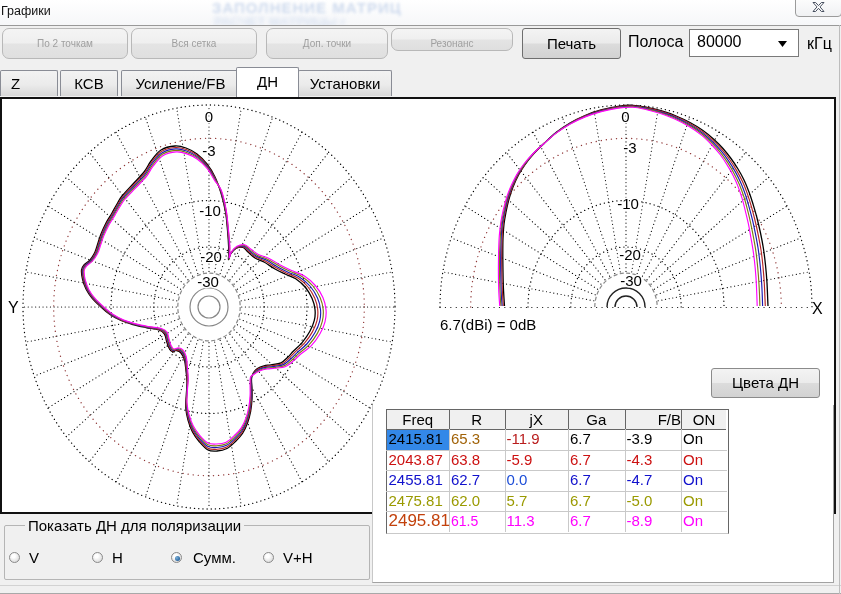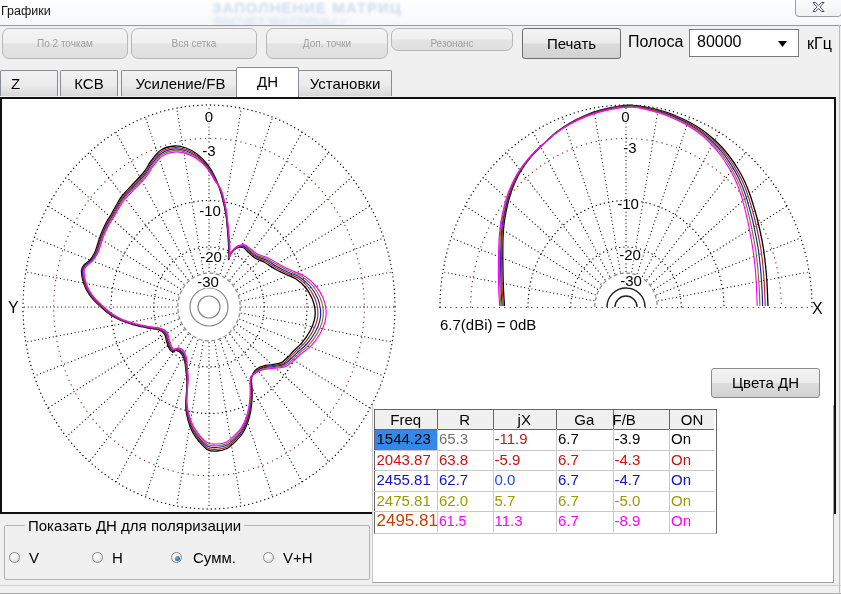--- a/index.html
+++ b/index.html
@@ -141,46 +141,46 @@
 <text x="630" y="259.5" font-size="15" fill="#000" text-anchor="middle" style="paint-order:stroke;stroke:#fff;stroke-width:3px">-20</text>
 <text x="631" y="286" font-size="15" fill="#000" text-anchor="middle" style="paint-order:stroke;stroke:#fff;stroke-width:3px">-30</text>
 <text x="812" y="314" font-size="16" fill="#000">X</text>
 <text x="440" y="330" font-size="15" fill="#000">6.7(dBi) = 0dB</text>
 </g>
   </svg>
 
 <div class="btn2" style="left:711px;top:368px;width:109px;height:30px;line-height:28px;border-color:#8b8b8b;z-index:4">Цвета ДН</div>
 
 <div style="position:absolute;left:372px;top:405px;width:460px;height:177px;background:#fff;border-right:1px solid #a2a2a2;border-bottom:1px solid #a2a2a2;border-left:1px solid #c8c8c8"></div>
-<div style="position:absolute;left:0;top:0;width:809px;height:594px;pointer-events:none">
+<div style="position:absolute;left:12px;top:0;width:809px;height:594px;pointer-events:none">
 <div style="position:absolute;left:373.5px;top:408.5px;width:341.5px;height:123.0px;border:1px solid #666;border-bottom:1px solid #c9c9c9;background:#fff"></div>
 <div style="position:absolute;left:374.5px;top:409.5px;width:339.5px;height:19.5px;background:#f0f0f0;border-bottom:1px solid #666"></div>
 <div style="position:absolute;left:437px;top:408.5px;width:1px;height:20.5px;background:#666"></div>
 <div style="position:absolute;left:437px;top:429px;width:1px;height:102.5px;background:#c9c9c9"></div>
 <div style="position:absolute;left:492.5px;top:408.5px;width:1px;height:20.5px;background:#666"></div>
 <div style="position:absolute;left:492.5px;top:429px;width:1px;height:102.5px;background:#c9c9c9"></div>
 <div style="position:absolute;left:556px;top:408.5px;width:1px;height:20.5px;background:#666"></div>
 <div style="position:absolute;left:556px;top:429px;width:1px;height:102.5px;background:#c9c9c9"></div>
 <div style="position:absolute;left:612.5px;top:408.5px;width:1px;height:20.5px;background:#666"></div>
 <div style="position:absolute;left:612.5px;top:429px;width:1px;height:102.5px;background:#c9c9c9"></div>
 <div style="position:absolute;left:669px;top:408.5px;width:1px;height:20.5px;background:#666"></div>
 <div style="position:absolute;left:669px;top:429px;width:1px;height:102.5px;background:#c9c9c9"></div>
 <div style="position:absolute;left:373.5px;top:449.5px;width:341.5px;height:1px;background:#c9c9c9"></div>
 <div style="position:absolute;left:373.5px;top:470px;width:341.5px;height:1px;background:#c9c9c9"></div>
 <div style="position:absolute;left:373.5px;top:490.5px;width:341.5px;height:1px;background:#c9c9c9"></div>
 <div style="position:absolute;left:373.5px;top:511px;width:341.5px;height:1px;background:#c9c9c9"></div>
 <div style="position:absolute;left:374.5px;top:409.5px;width:62.5px;height:19.5px;font-size:15px;text-align:center;line-height:19px;color:#000">Freq</div>
 <div style="position:absolute;left:437px;top:409.5px;width:55.5px;height:19.5px;font-size:15px;text-align:center;line-height:19px;color:#000">R</div>
 <div style="position:absolute;left:492.5px;top:409.5px;width:63.5px;height:19.5px;font-size:15px;text-align:center;line-height:19px;color:#000">jX</div>
 <div style="position:absolute;left:556px;top:409.5px;width:56.5px;height:19.5px;font-size:15px;text-align:center;line-height:19px;color:#000">Ga</div>
-<div style="position:absolute;left:612.5px;top:409.5px;width:56.5px;height:19.5px;font-size:15px;text-align:left;line-height:19px;color:#000">F/B</div>
+<div style="position:absolute;left:612.5px;top:409.5px;width:56.5px;height:19.5px;font-size:15px;text-align:right;line-height:19px;color:#000">F/B</div>
 <div style="position:absolute;left:669px;top:409.5px;width:46px;height:19.5px;font-size:15px;text-align:center;line-height:19px;color:#000">ON</div>
 <div style="position:absolute;left:374.5px;top:430px;width:62.5px;height:19.5px;background:#3388e8"></div>
-<div style="position:absolute;left:376.5px;top:429px;width:60.5px;height:20.5px;font-size:15px;line-height:20.5px;color:#000000;white-space:nowrap">1544.23</div>
-<div style="position:absolute;left:439px;top:429px;width:53.5px;height:20.5px;font-size:15px;line-height:20.5px;color:#737373;white-space:nowrap">65.3</div>
+<div style="position:absolute;left:376.5px;top:429px;width:60.5px;height:20.5px;font-size:15px;line-height:20.5px;color:#000000;white-space:nowrap">2415.81</div>
+<div style="position:absolute;left:439px;top:429px;width:53.5px;height:20.5px;font-size:15px;line-height:20.5px;color:#a16207;white-space:nowrap">65.3</div>
 <div style="position:absolute;left:494.5px;top:429px;width:61.5px;height:20.5px;font-size:15px;line-height:20.5px;color:#b91c1c;white-space:nowrap">-11.9</div>
 <div style="position:absolute;left:558px;top:429px;width:54.5px;height:20.5px;font-size:15px;line-height:20.5px;color:#000000;white-space:nowrap">6.7</div>
 <div style="position:absolute;left:614.5px;top:429px;width:54.5px;height:20.5px;font-size:15px;line-height:20.5px;color:#000000;white-space:nowrap">-3.9</div>
 <div style="position:absolute;left:671px;top:429px;width:44px;height:20.5px;font-size:15px;line-height:20.5px;color:#000000;white-space:nowrap">On</div>
 <div style="position:absolute;left:376.5px;top:449.5px;width:60.5px;height:20.5px;font-size:15px;line-height:20.5px;color:#cc1111;white-space:nowrap">2043.87</div>
 <div style="position:absolute;left:439px;top:449.5px;width:53.5px;height:20.5px;font-size:15px;line-height:20.5px;color:#cc1111;white-space:nowrap">63.8</div>
 <div style="position:absolute;left:494.5px;top:449.5px;width:61.5px;height:20.5px;font-size:15px;line-height:20.5px;color:#cc1111;white-space:nowrap">-5.9</div>
 <div style="position:absolute;left:558px;top:449.5px;width:54.5px;height:20.5px;font-size:15px;line-height:20.5px;color:#cc1111;white-space:nowrap">6.7</div>
 <div style="position:absolute;left:614.5px;top:449.5px;width:54.5px;height:20.5px;font-size:15px;line-height:20.5px;color:#cc1111;white-space:nowrap">-4.3</div>
 <div style="position:absolute;left:671px;top:449.5px;width:44px;height:20.5px;font-size:15px;line-height:20.5px;color:#cc1111;white-space:nowrap">On</div>

